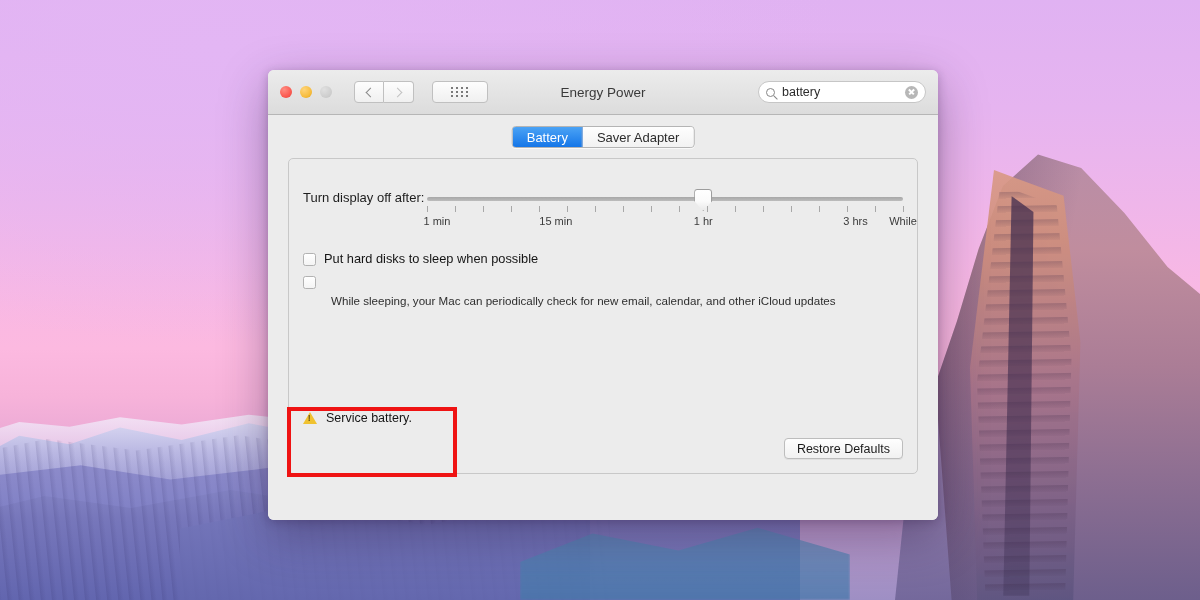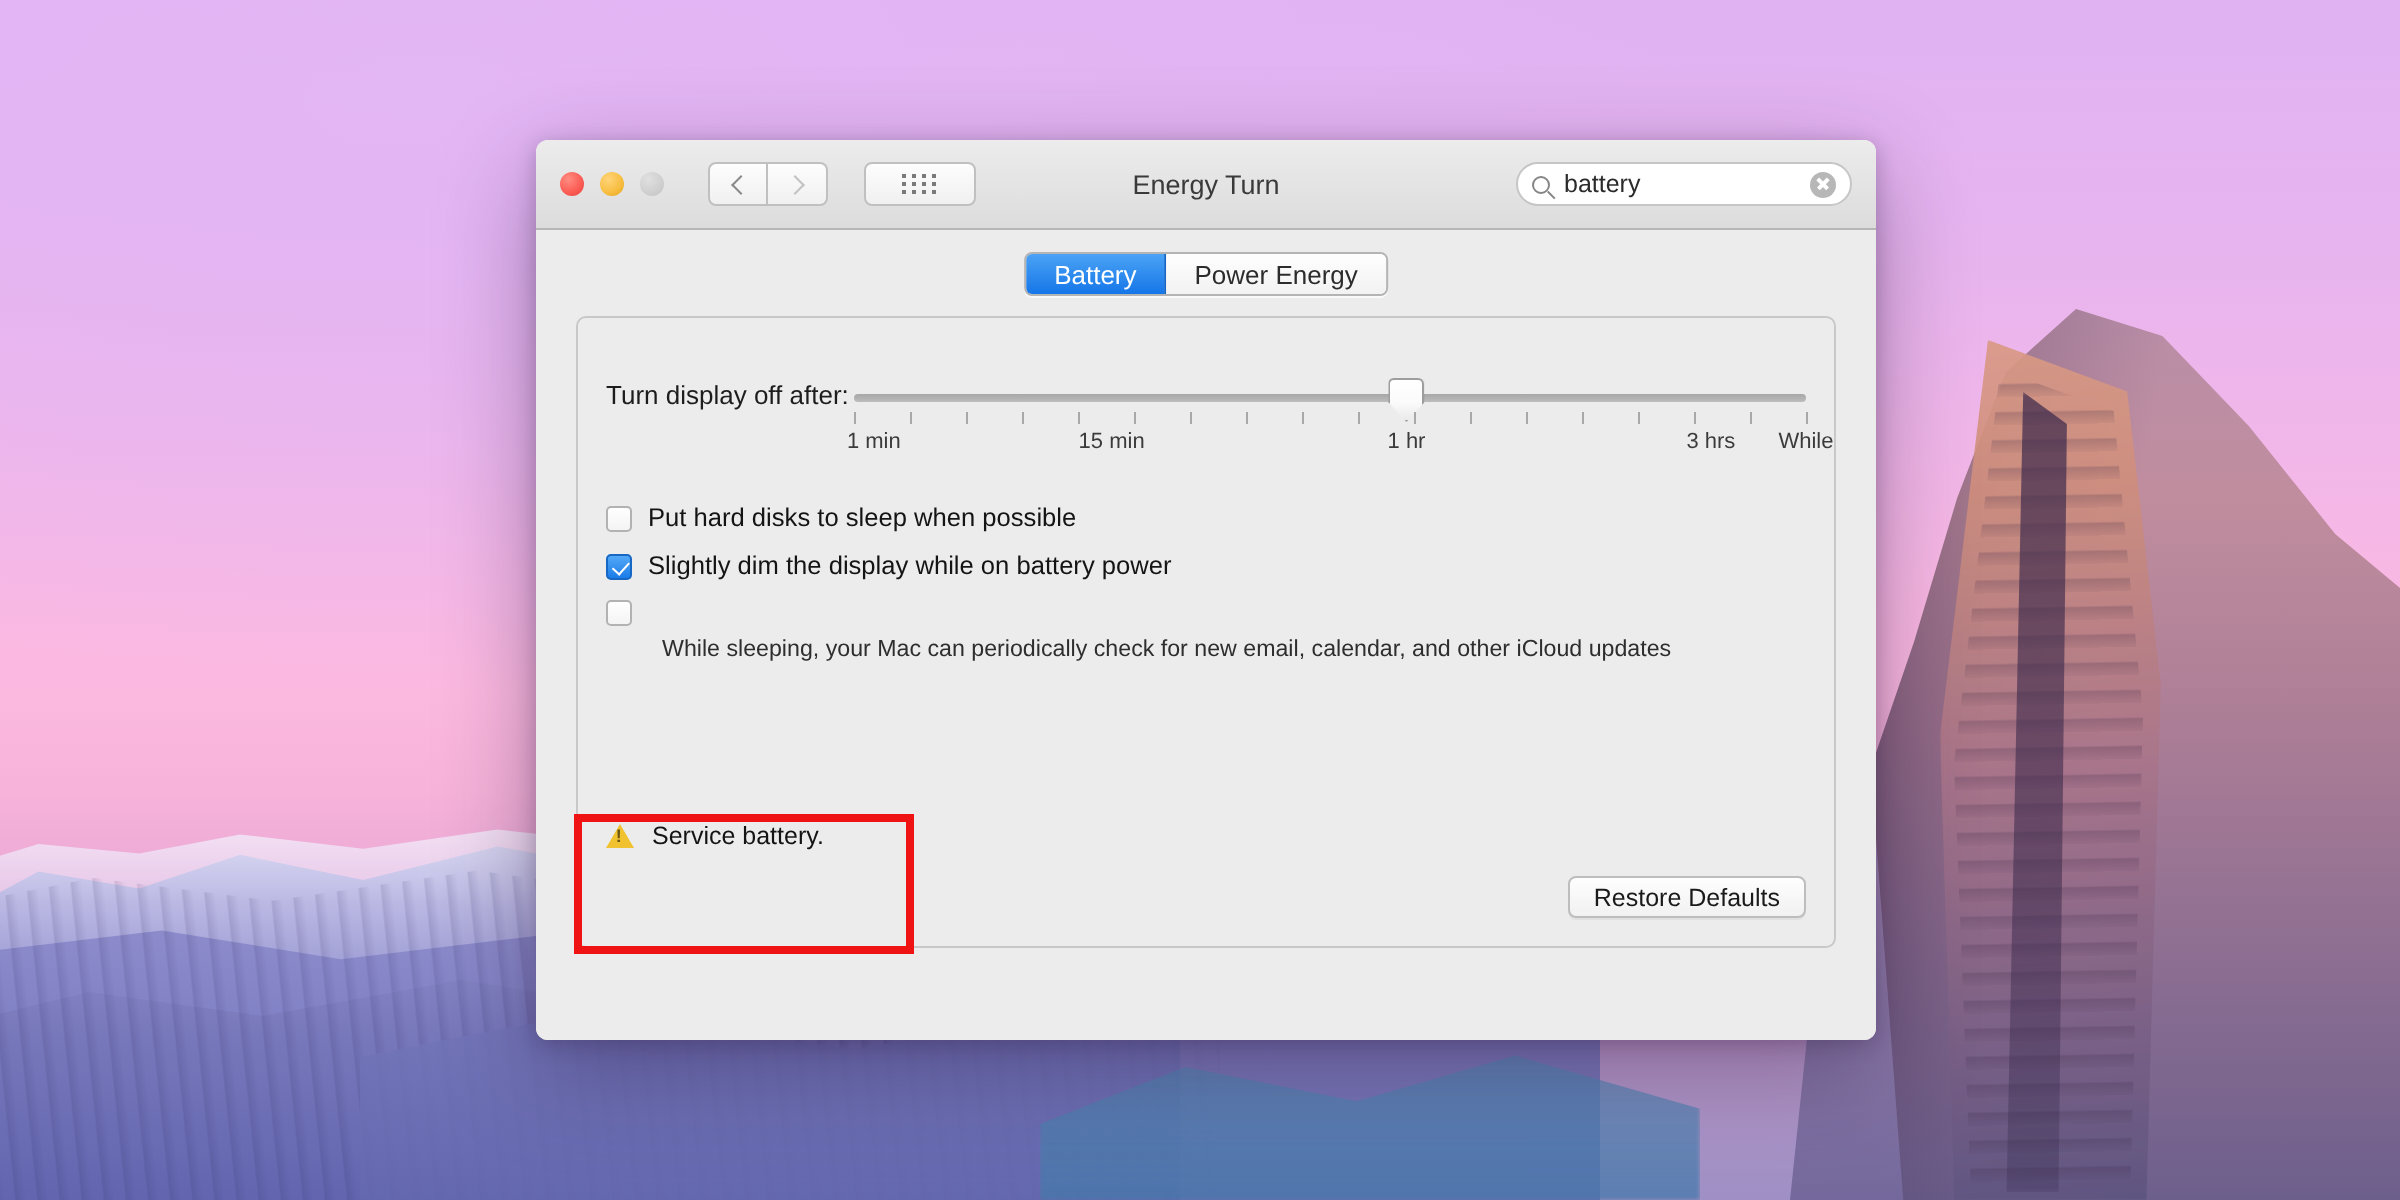--- a/index.html
+++ b/index.html
@@ -353,34 +353,34 @@
           <i></i>
           <i></i>
           <i></i>
         <i></i>
           <i></i>
           <i></i>
           <i></i>
       </span>
     </div>
 
-    <div class="wintitle">Energy Turn</div>
+    <div class="wintitle">Energy Power</div>
 
     <div class="searchbox">
       <span class="mag"></span>
       <span class="sval">battery</span>
       <span class="clearbtn"></span>
     </div>
   </div>
 
   <div class="winbody">
 
     <div class="segmented">
       <div class="seg active">Battery</div>
-      <div class="seg">Power Energy</div>
+      <div class="seg">Saver Adapter</div>
     </div>
 
     <div class="panel">
 
       <div class="sliderrow">
         <div class="sliderlabel">Turn display off after:</div>
         <div class="sliderwrap">
           <div class="track"></div>
           <div class="thumb" id="slider-thumb" style="left: 58%;"></div>
           <div class="ticks" id="slider-ticks">
@@ -413,24 +413,20 @@
         </div>
       </div>
 
       <div class="checks">
 
         <div class="crow">
           <span class="cbox"></span>
           <span class="clabel">Put hard disks to sleep when possible</span>
         </div>
 
-        <div class="crow">
-          <span class="cbox on"></span>
-          <span class="clabel">Slightly dim the display while on battery power</span>
-        </div>
 
         <div class="crow">
           <span class="cbox"></span>
         </div>
         <div class="subnote">While sleeping, your Mac can periodically check for new email, calendar, and other iCloud updates</div>
       </div>
 
       <div class="servicerow">
         <span class="warn-tri"></span>
         <span class="servicetext">Service battery.</span>

